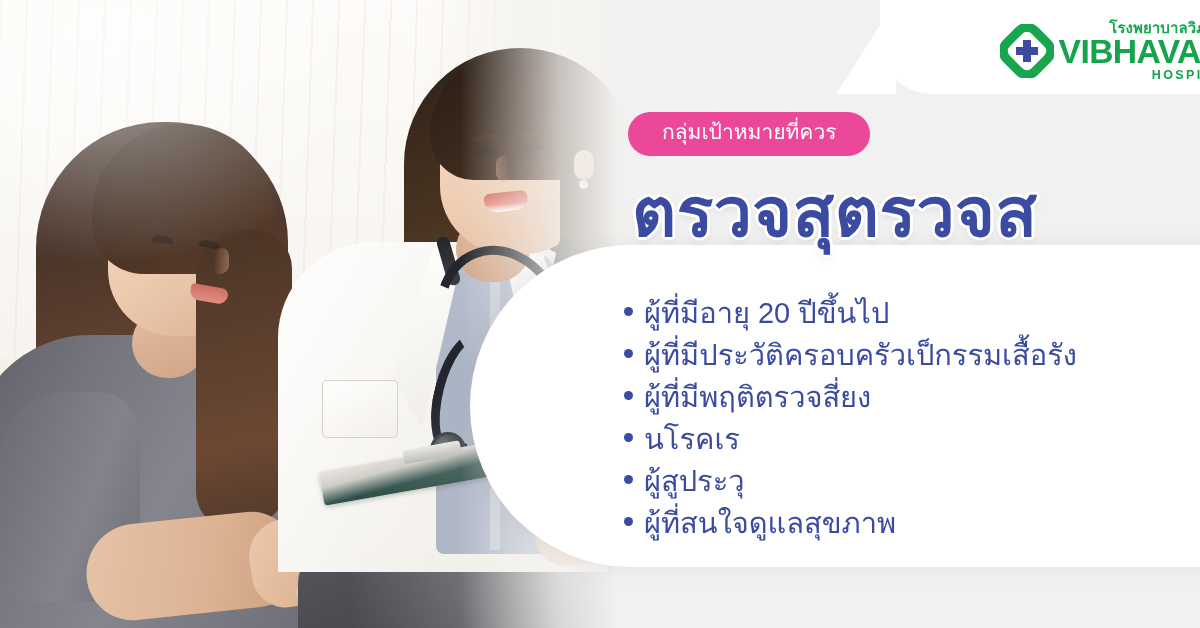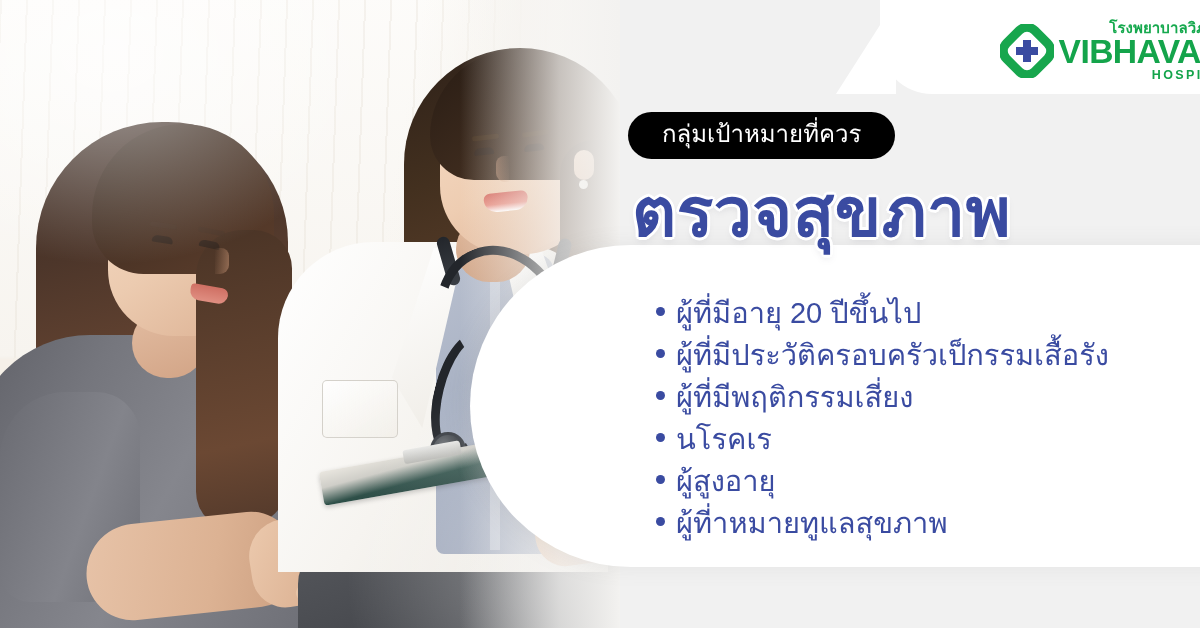--- a/index.html
+++ b/index.html
@@ -339,24 +339,24 @@
   .logo-sub {
     font-size: 12.5px; font-weight: bold; color: #14a44b;
     letter-spacing: 2.4px; margin-top: 2px; white-space: nowrap;
   }
 
   
   .badge {
     position: absolute;
     left: 628px; top: 112px;
     padding: 9px 34px 13px 34px;
-    background: #000000;
+    background: #ec4899;
     border-radius: 36px;
     color: #ffffff;
-    font-size: 24px;
+    font-size: 21px;
     font-weight: normal;
     line-height: 1.05;
     white-space: nowrap;
   }
 
   .headline {
     position: absolute;
     left: 632px; top: 178px;
     font-size: 68px;
     font-weight: bold;
@@ -367,21 +367,21 @@
     text-shadow:
       -2px -2px 0 #fff,  2px -2px 0 #fff,
       -2px  2px 0 #fff,  2px  2px 0 #fff,
       -3px  0   0 #fff,  3px  0   0 #fff,
        0   -3px 0 #fff,  0    3px 0 #fff,
        0    4px 7px rgba(120,120,140,.18);
   }
 
   .bullets {
     position: absolute;
-    left: 656px; top: 292px;
+    left: 624px; top: 292px;
     margin: 0; padding: 0;
     list-style: none;
   }
   .bullets li {
     display: flex;
     align-items: baseline;
     color: #3a4ba1;
     font-size: 29px;
     line-height: 42px;
     white-space: nowrap;
@@ -489,42 +489,42 @@
     </span>
     <span class="logo-words">
       <span class="logo-thai">โรงพยาบาลวิภาวดี</span>
       <span class="logo-name">VIBHAVADI</span>
       <span class="logo-sub">HOSPITAL</span>
     </span>
   </div>
 
   <div class="badge">กลุ่มเป้าหมายที่ควร</div>
 
-  <div class="headline">ตรวจสุขภาพ</div>
+  <div class="headline">ตรวจสุตรวจส</div>
 
   <ul class="bullets">
     <li>
       <span class="dot"></span>
       <span>ผู้ที่มีอายุ 20 ปีขึ้นไป</span>
     </li>
     <li>
       <span class="dot"></span>
       <span>ผู้ที่มีประวัติครอบครัวเป็กรรมเสื้อรัง</span>
     </li>
     <li>
       <span class="dot"></span>
-      <span>ผู้ที่มีพฤติกรรมเสี่ยง</span>
+      <span>ผู้ที่มีพฤติตรวจสี่ยง</span>
     </li>
     <li>
       <span class="dot"></span>
       <span>นโรคเร</span>
     </li>
     <li>
       <span class="dot"></span>
-      <span>ผู้สูงอายุ</span>
+      <span>ผู้สูประวุ</span>
     </li>
     <li>
       <span class="dot"></span>
-      <span>ผู้ที่าหมายทูแลสุขภาพ</span>
+      <span>ผู้ที่สนใจดูแลสุขภาพ</span>
     </li>
   </ul>
 
 </div>
 
 </body></html>

